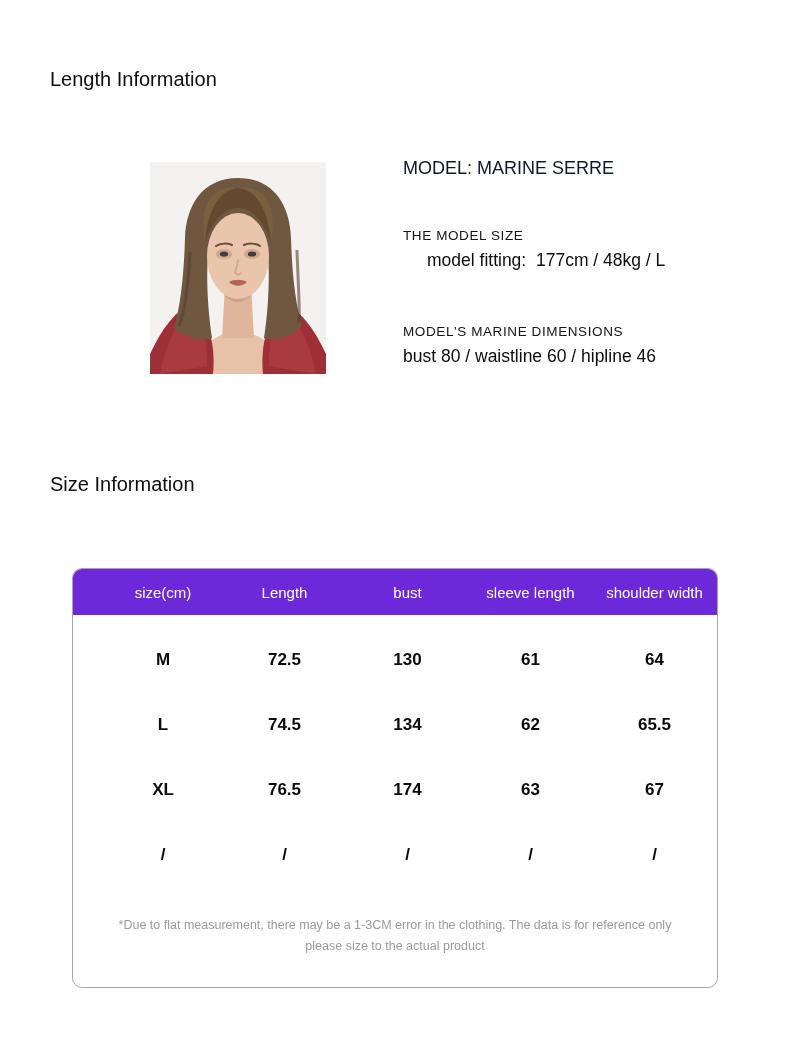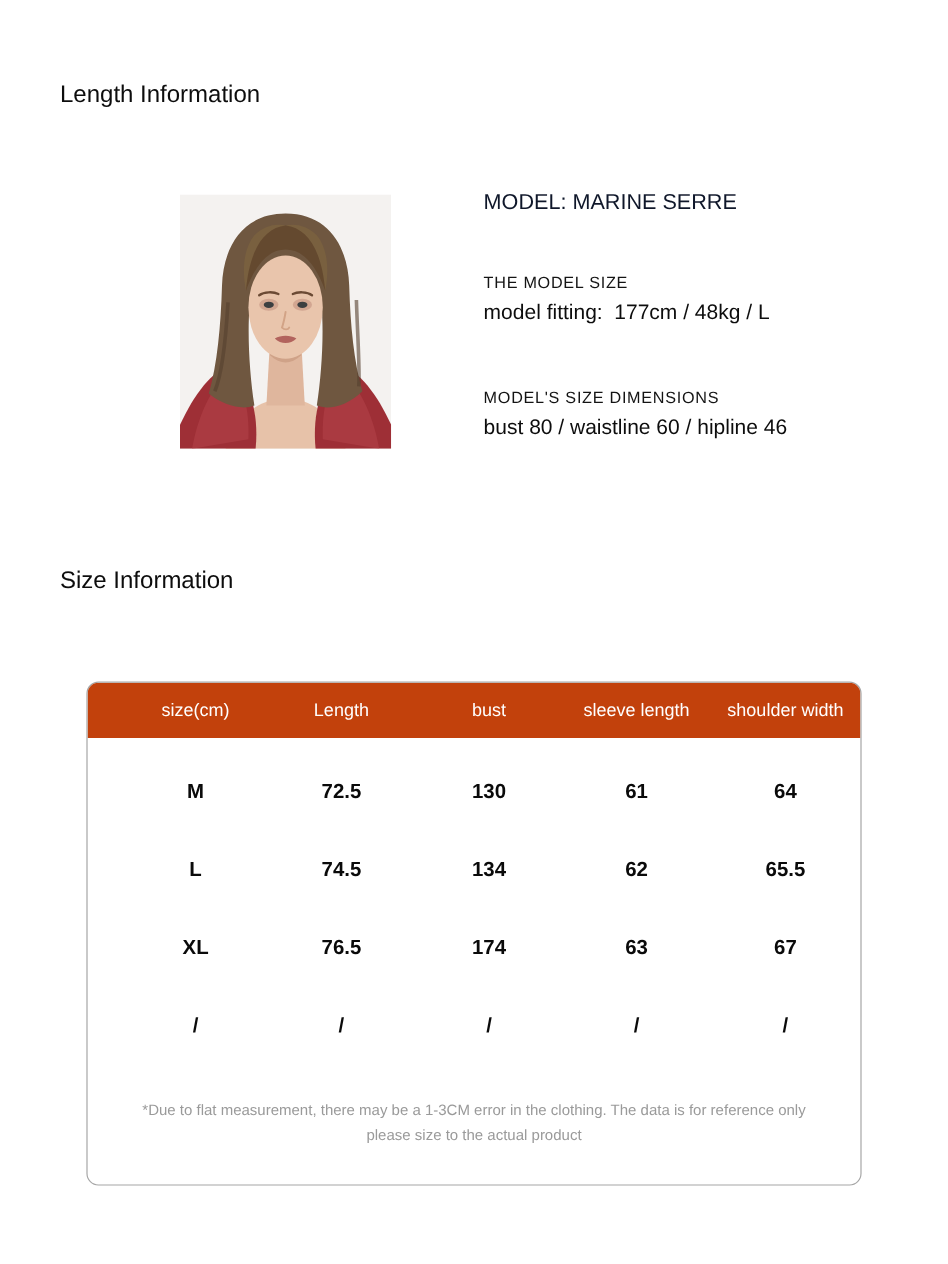--- a/index.html
+++ b/index.html
@@ -11,25 +11,25 @@
   .model-heading { top:68px; }
   .size-heading  { top:473px; }
 
   .model-photo { position:absolute; left:150px; top:162px; width:176px; height:212px; }
   .model-photo svg { display:block; width:100%; height:100%; }
 
   .model-text { position:absolute; left:403px; top:158px; width:340px; }
   .model-name-line { font-size:18px; color:#0f172a; margin-bottom:49px; white-space:pre-wrap; }
   .label-caps { font-size:13.5px; letter-spacing:0.6px; color:#141414; margin-bottom:7px; }
   .detail-line { font-size:17.5px; color:#0d0d0d; white-space:pre-wrap; }
-  .gap-lg { margin-bottom:53px; }
+  .gap-lg { margin-bottom:53px;margin-left:24px; }
 
   .size-table { position:absolute; left:72px; top:568px; width:646px;
                 border:1px solid #a6a6a6; border-radius:10px; background:#fff; overflow:hidden; }
-  .size-table-header { height:46px; background:#c2410c; display:grid;
+  .size-table-header { height:46px; background:#6d28d9; display:grid;
                        grid-template-columns:120px 123px 123px 123px 1fr;
                        padding-left:30px; align-items:center; }
   .size-table-header .cell { color:#ffffff; font-size:15px; text-align:center; }
   .size-table-body { padding-top:12px; }
   .size-row { display:grid; grid-template-columns:120px 123px 123px 123px 1fr;
               padding-left:30px; height:65px; align-items:center; }
   .size-row .cell { text-align:center; font-size:17px; font-weight:700; color:#0a0a0a; }
   .size-note { margin-top:28px; padding:0 24px 30px; text-align:center;
                color:#9a9a9a; font-size:12.5px; line-height:21px; }
 </style>
@@ -75,21 +75,21 @@
       <path d="M88 98 C 87 104 86 108 85 111 C 87 113 90 113 91 111" stroke="#d2a386" stroke-width="1.6" fill="none" stroke-linecap="round"></path>
 
       <path d="M79 120 C 84 117 92 117 97 120 C 92 125 84 125 79 120 Z" fill="#b2635d"></path>
     </svg>
   </div>
 
   <div class="model-text">
     <div class="model-name-line">MODEL: MARINE SERRE</div>
     <div class="label-caps">THE MODEL SIZE</div>
     <div class="detail-line gap-lg">model fitting:  177cm / 48kg / L</div>
-    <div class="label-caps">MODEL'S SIZE DIMENSIONS</div>
+    <div class="label-caps">MODEL'S MARINE DIMENSIONS</div>
     <div class="detail-line">bust 80 / waistline 60 / hipline 46</div>
   </div>
 
   <div class="section-heading size-heading">Size Information</div>
 
   <div class="size-table">
     <div class="size-table-header">
       <div class="cell">size(cm)</div>
       <div class="cell">Length</div>
       <div class="cell">bust</div>

